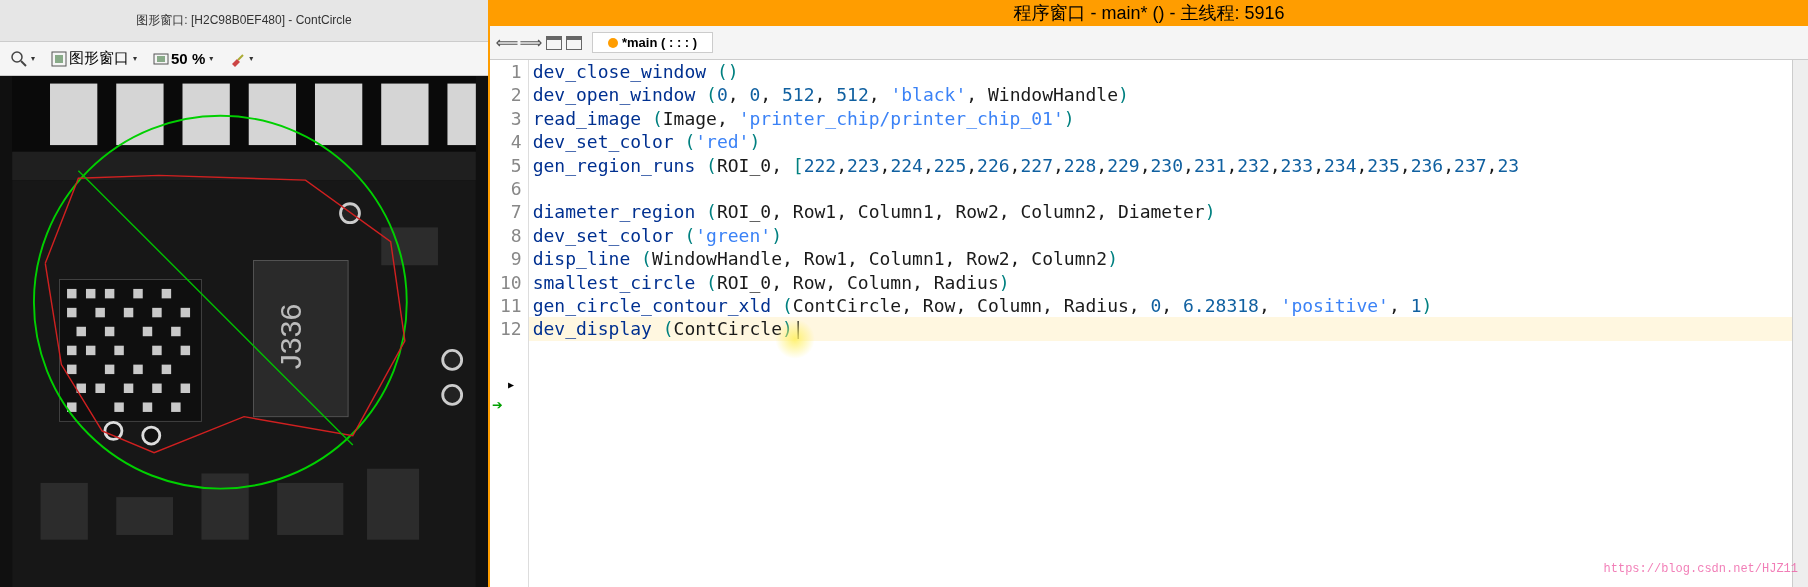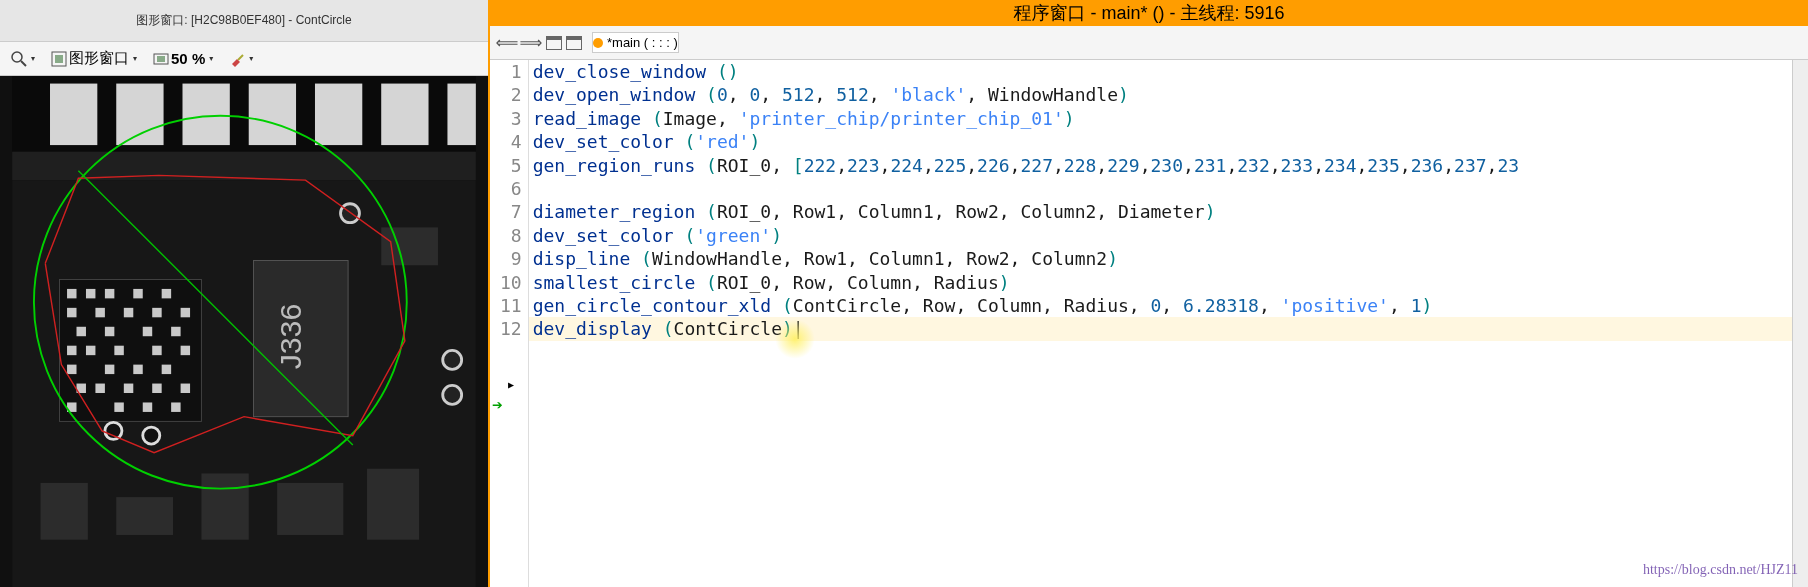--- a/index.html
+++ b/index.html
@@ -76,27 +76,28 @@
     background: #f5f5f5;
     padding: 4px 8px;
     display: flex;
     align-items: center;
     gap: 6px;
     border-bottom: 1px solid #ccc;
     height: 34px;
   }
   .right-tab {
     background: #fff;
-    padding: 2px 0;
+    padding: 2px 15px;
     border: 1px solid #ccc;
     margin-left: 4px;
     font-size: 13px;
     display: inline-flex;
     align-items: center;
     gap: 4px;
+    font-weight: bold;
   }
   .code-area {
     flex: 1;
     display: flex;
     background: #fff;
     font-family: Consolas, monospace;
     font-size: 18px;
     line-height: 23.4px;
     overflow: auto;
     position: relative;
@@ -141,23 +142,23 @@
   }
   .scroll-v {
     width: 16px;
     background: #eee;
     border-left: 1px solid #ccc;
   }
   .watermark {
     position: absolute;
     right: 10px;
     bottom: 6px;
-    color: #4c1d95;
-    font-size: 14px;
-    font-family: Liberation Serif, serif;
+    color: #ec4899;
+    font-size: 12px;
+    font-family: Liberation Mono, monospace;
     opacity: 0.7;
   }
   .nav-arrow {
     display:inline-flex;
     width:18px;height:18px;
     align-items:center;justify-content:center;
     color:#555;font-size:16px;
     cursor:pointer;
   }
   .window-icon {

